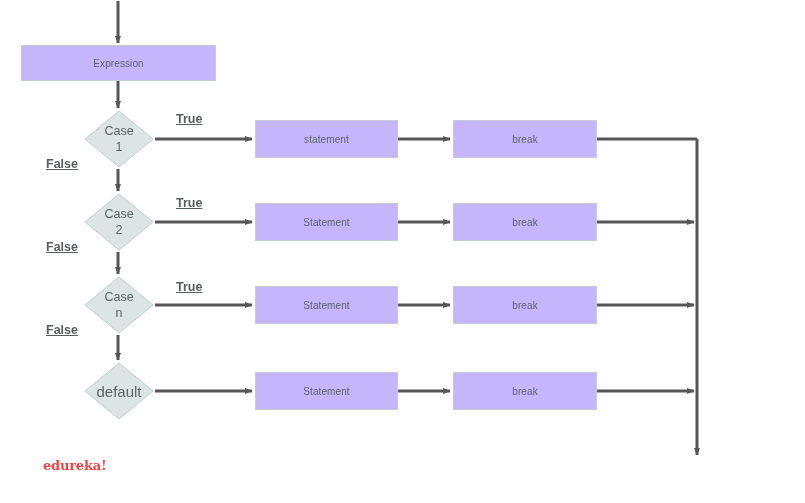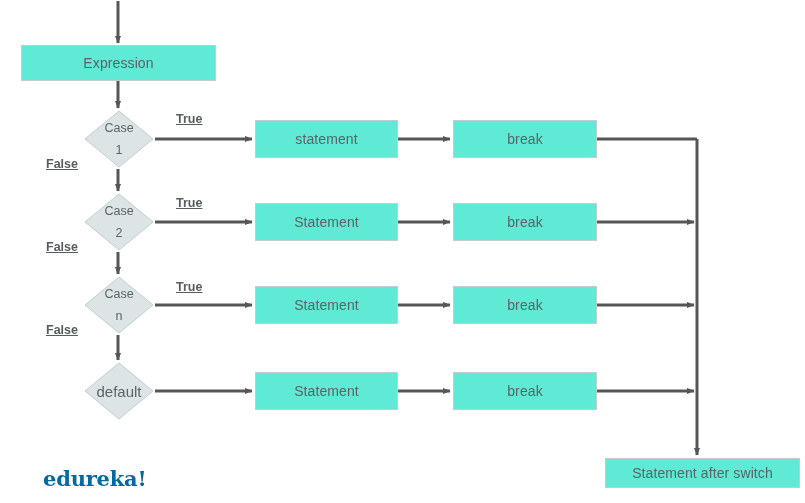--- a/index.html
+++ b/index.html
@@ -27,68 +27,67 @@
   }
   .node {
     position: absolute;
     box-sizing: border-box;
     display: flex;
     align-items: center;
     justify-content: center;
     text-align: center;
   }
   .proc {
-    background: #5eead4;
+    background: #c4b5fd;
     border: 1px solid #c3cdd0;
     color: #5b6466;
-    font-size: 14px;
+    font-size: 10px;
     letter-spacing: 0.1px;
   }
   .dec-wrap {
     position: absolute;
     display: flex;
     align-items: center;
     justify-content: center;
   }
   .dec-shape {
     position: absolute;
     left: 0;
     top: 0;
     width: 100%;
     height: 100%;
   }
   .dec-label {
     position: relative;
     z-index: 2;
     color: #5b6466;
     font-size: 12.5px;
-    line-height: 22px;
+    line-height: 16px;
     text-align: center;
     white-space: pre-line;
   }
   .dec-label.small {
     font-size: 15px;
     line-height: 11px;
   }
   .edge-label {
     position: absolute;
     font-size: 12.5px;
     font-weight: bold;
     color: #565d5f;
     white-space: nowrap;
     text-decoration: underline;
   }
   .brand {
     position: absolute;
     font-family: "DejaVu Serif", serif;
     font-weight: bold;
-    font-size: 21px;
-    color: #0369a1;
+    font-size: 13px;
+    color: #ef4444;
     letter-spacing: -0.2px;
-    margin-top: 8px;
   }
 </style>
 </head>
 <body>
 
 <div id="canvas">
 
   <svg id="wires" viewBox="0 0 805 503" xmlns="http://www.w3.org/2000/svg">
     <defs>
       <marker id="ah" markerWidth="9" markerHeight="9" refX="7.4" refY="3.2" orient="auto" markerUnits="userSpaceOnUse">
@@ -185,23 +184,20 @@
     <span>break</span>
   </div>
 
   <div class="node proc" style="left:255px; top:372px; width:143px; height:38px;">
     <span>Statement</span>
   </div>
   <div class="node proc" style="left:453px; top:372px; width:144px; height:38px;">
     <span>break</span>
   </div>
 
-  <div class="node proc" style="left:605px; top:458px; width:195px; height:30px;">
-    <span>Statement after switch</span>
-  </div>
 
   <div class="edge-label" style="left:176px; top:112px;">True</div>
   <div class="edge-label" style="left:176px; top:196px;">True</div>
   <div class="edge-label" style="left:176px; top:280px;">True</div>
 
   <div class="edge-label" style="left:46px; top:157px;">False</div>
   <div class="edge-label" style="left:46px; top:240px;">False</div>
   <div class="edge-label" style="left:46px; top:323px;">False</div>
 
   <div class="brand" style="left:43px; top:458px;">edureka!</div>

